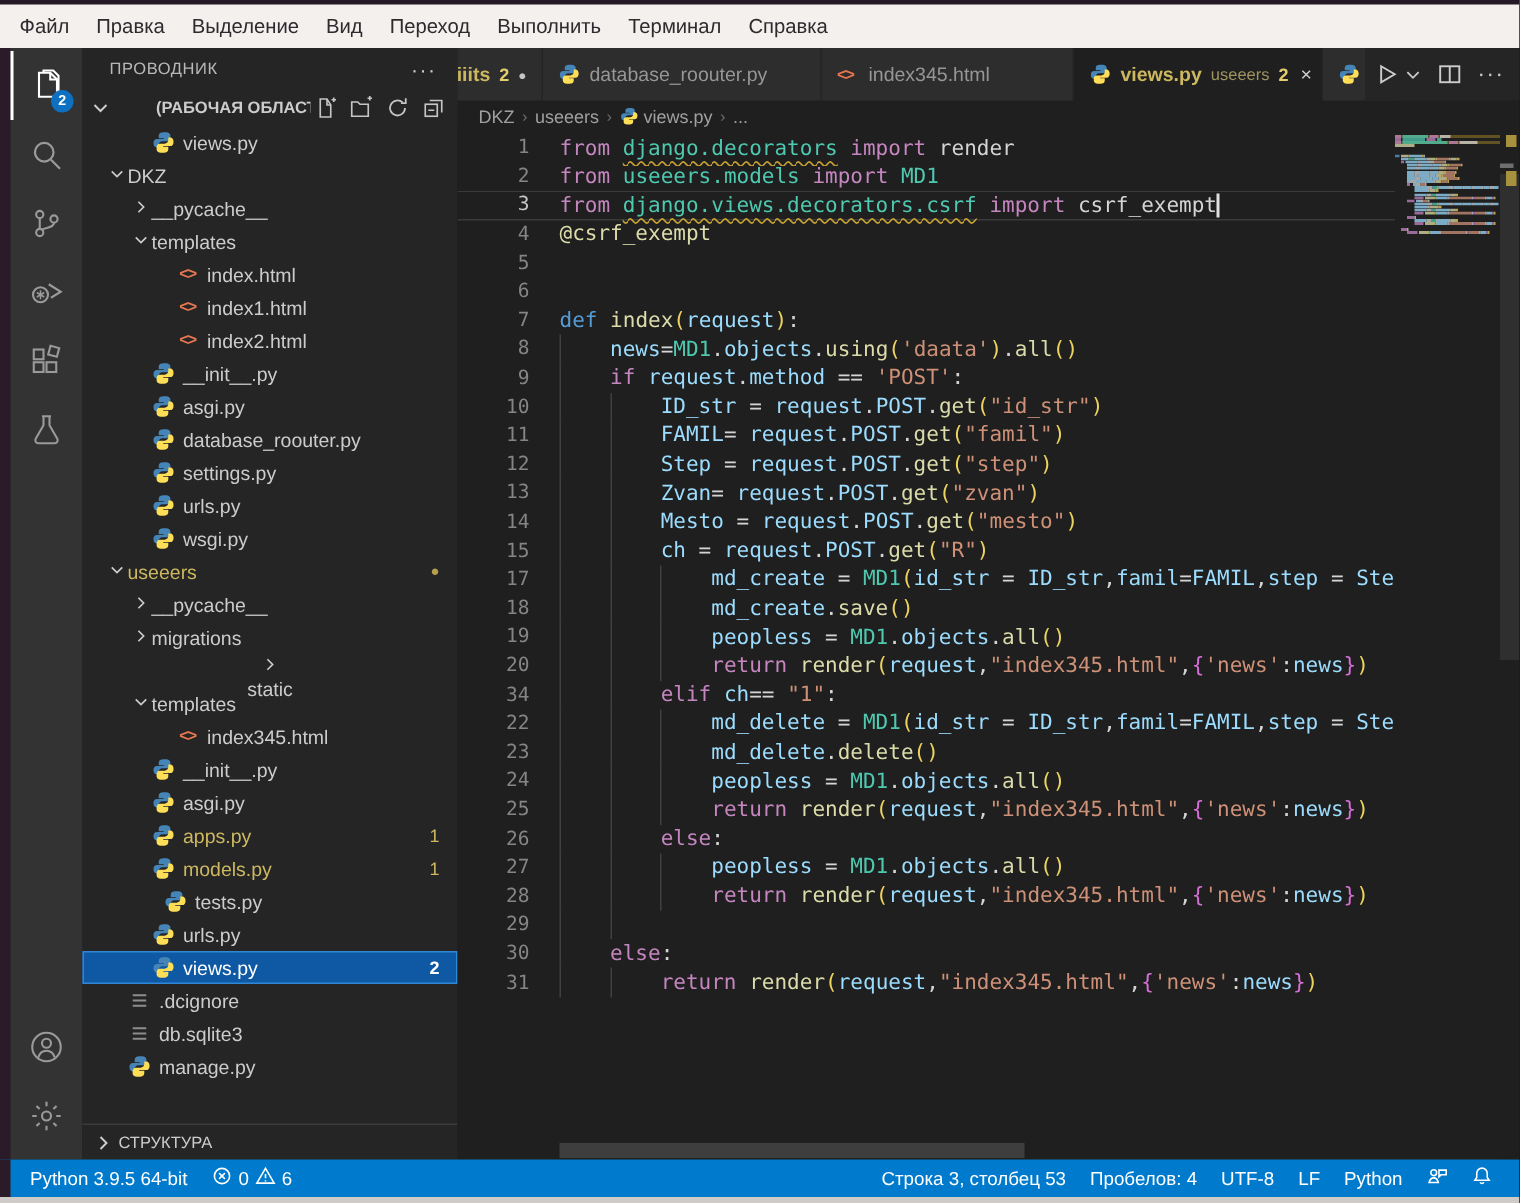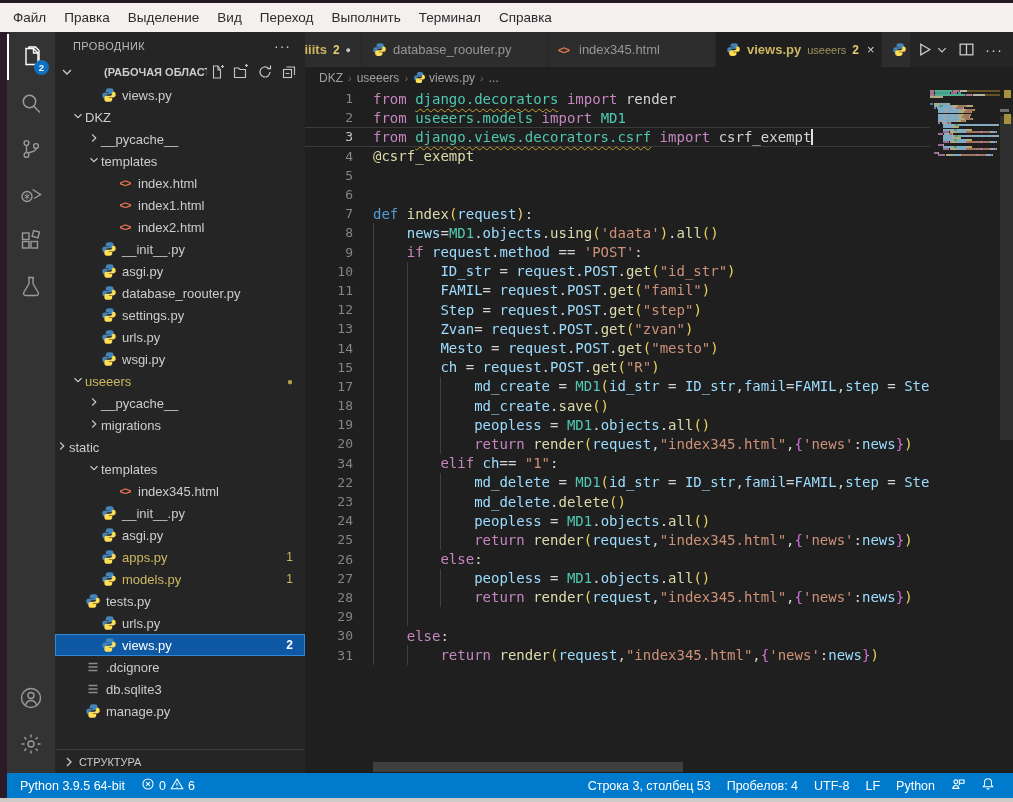--- a/index.html
+++ b/index.html
@@ -355,21 +355,21 @@
                 <path d="M6 4l4 4-4 4"></path>
               </svg></span>
             <span class="lbl">__pycache__</span>
           </div>
           <div class="trow" style="padding-left: 32px;">
             <span class="chev"><svg viewBox="0 0 16 16" fill="none" stroke="currentColor" stroke-width="1.3">
                 <path d="M6 4l4 4-4 4"></path>
               </svg></span>
             <span class="lbl">migrations</span>
           </div>
-          <div class="trow" style="">
+          <div class="trow" style=" flex-direction: column;">
             <span class="chev"><svg viewBox="0 0 16 16" fill="none" stroke="currentColor" stroke-width="1.3">
                 <path d="M6 4l4 4-4 4"></path>
               </svg></span>
             <span class="lbl">static</span>
           </div>
           <div class="trow" style="padding-left: 32px;">
             <span class="chev"><svg viewBox="0 0 16 16" fill="none" stroke="currentColor" stroke-width="1.3">
                 <path d="M4 6l4 4 4-4"></path>
               </svg></span>
             <span class="lbl">templates</span>
@@ -416,21 +416,21 @@
             <span style="width: 14px; flex: 0 0 auto;"></span>
             <span class="ficon">
               <svg viewBox="0 0 16 16">
                 <path fill="#4584b6" d="M7.8 1.2c-1.9 0-3 .8-3 2.3v1.6h3.4v.5H3.6c-1.5 0-2.3 1.1-2.3 2.8 0 1.7.8 2.9 2.3 2.9h1.2V9.6c0-1.4 1.1-2.4 2.5-2.4h3.3c1.1 0 2-.9 2-2.1V3.5c0-1.4-1.2-2.3-2.8-2.3z"></path>
                 <path fill="#ffde57" d="M8.2 14.8c1.9 0 3-.8 3-2.3v-1.6H7.8v-.5h4.6c1.5 0 2.3-1.1 2.3-2.8 0-1.7-.8-2.9-2.3-2.9h-1.2v1.7c0 1.4-1.1 2.4-2.5 2.4H5.4c-1.1 0-2 .9-2 2.1v1.6c0 1.4 1.2 2.3 2.8 2.3z"></path>
               </svg>
             </span>
             <span class="lbl">models.py</span>
             <span class="tbadge">1</span>
           </div>
-          <div class="trow" style="padding-left: 16px;">
+          <div class="trow" style="padding-left: 40px;">
             <span style="width: 14px; flex: 0 0 auto;"></span>
             <span class="ficon">
               <svg viewBox="0 0 16 16">
                 <path fill="#4584b6" d="M7.8 1.2c-1.9 0-3 .8-3 2.3v1.6h3.4v.5H3.6c-1.5 0-2.3 1.1-2.3 2.8 0 1.7.8 2.9 2.3 2.9h1.2V9.6c0-1.4 1.1-2.4 2.5-2.4h3.3c1.1 0 2-.9 2-2.1V3.5c0-1.4-1.2-2.3-2.8-2.3z"></path>
                 <path fill="#ffde57" d="M8.2 14.8c1.9 0 3-.8 3-2.3v-1.6H7.8v-.5h4.6c1.5 0 2.3-1.1 2.3-2.8 0-1.7-.8-2.9-2.3-2.9h-1.2v1.7c0 1.4-1.1 2.4-2.5 2.4H5.4c-1.1 0-2 .9-2 2.1v1.6c0 1.4 1.2 2.3 2.8 2.3z"></path>
               </svg>
             </span>
             <span class="lbl">tests.py</span>
           </div>
           <div class="trow" style="padding-left: 32px;">

